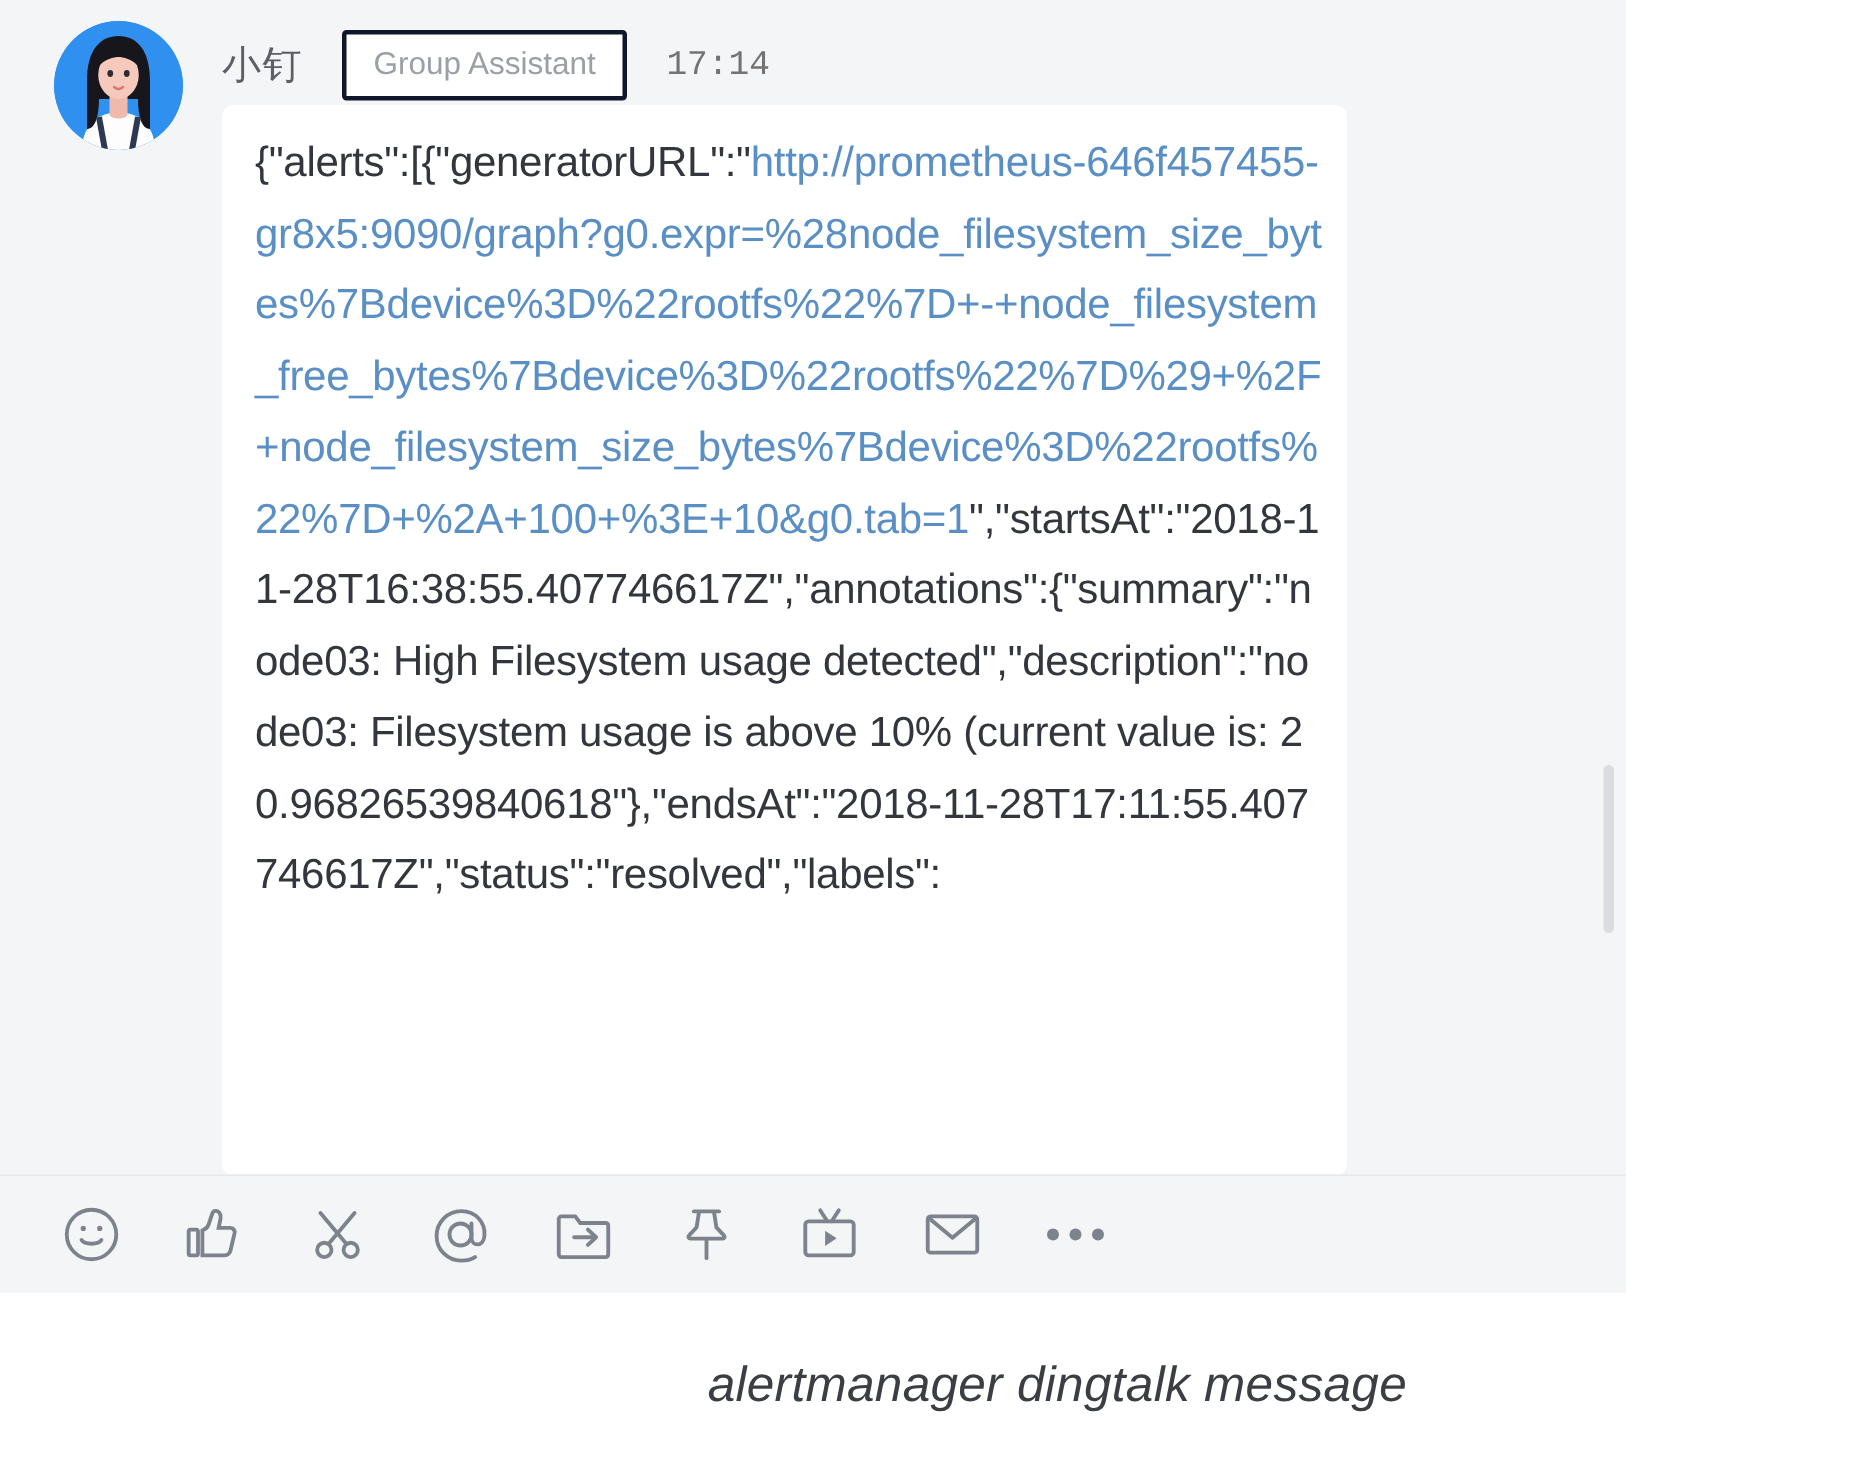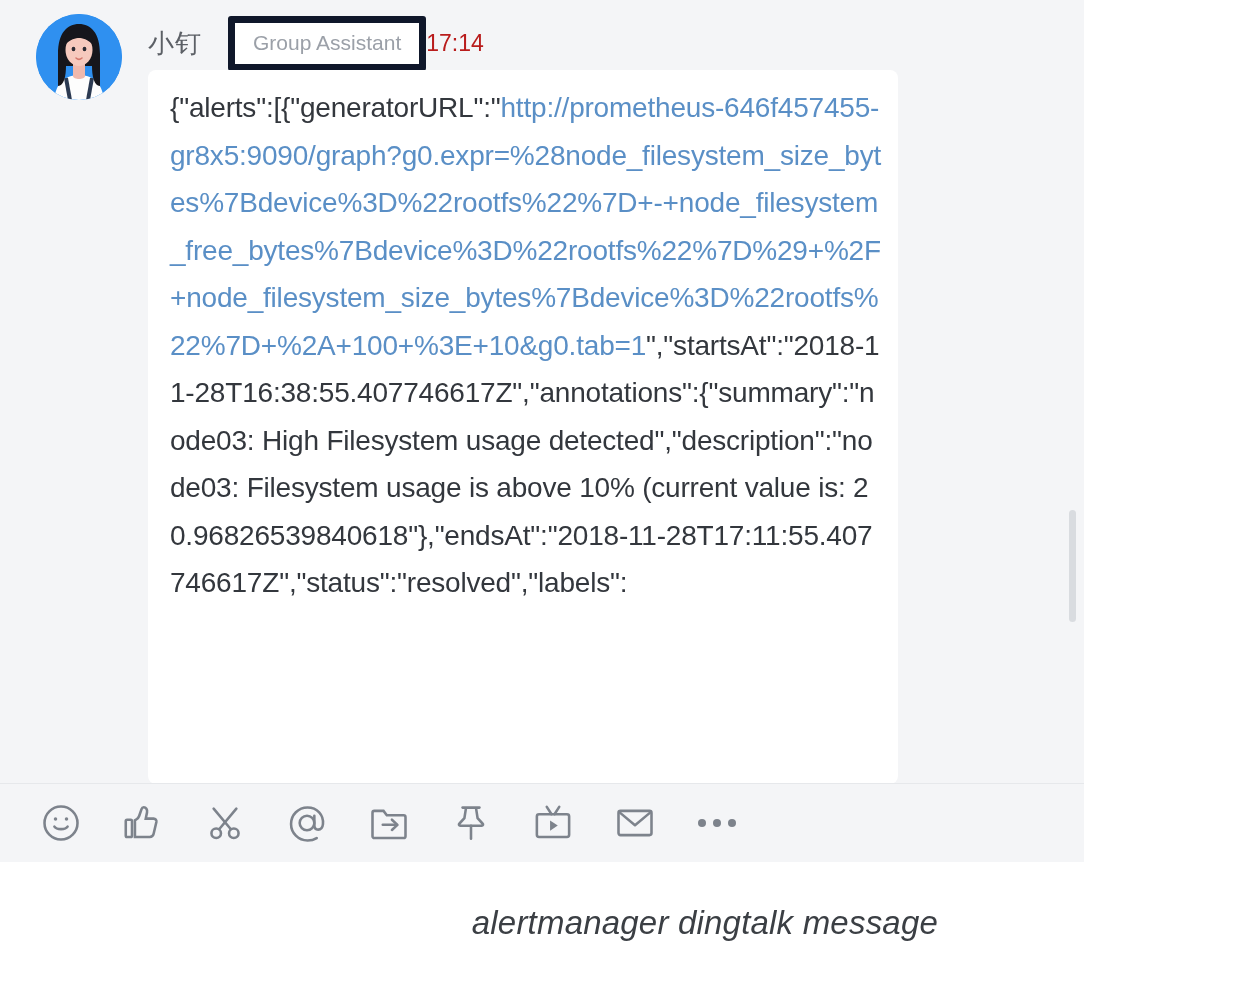--- a/index.html
+++ b/index.html
@@ -56,31 +56,33 @@
   .sender-name {
     font-size: 26px;
     color: #5c6066;
     letter-spacing: 1px;
     margin-right: 26px;
     white-space: nowrap;
   }
   .sender-tag {
     display: inline-block;
     background: #ffffff;
-    border: 7px solid #0f172a;
+    border: 3px solid #0f172a;
     border-radius: 3px;
     color: #9ba0a8;
     font-size: 21px;
     padding: 8px 18px 9px 18px;
     white-space: nowrap;
   }
   .msg-time {
     font-size: 23px;
-    color: #b91c1c;
+    color: #737373;
+    margin-left: 26px;
     white-space: nowrap;
+    font-family: Liberation Mono, monospace;
   }
 
   
   .bubble {
     position: absolute;
     left: 148px;
     top: 70px;
     width: 750px;
     height: 714px;
     background: #ffffff;

